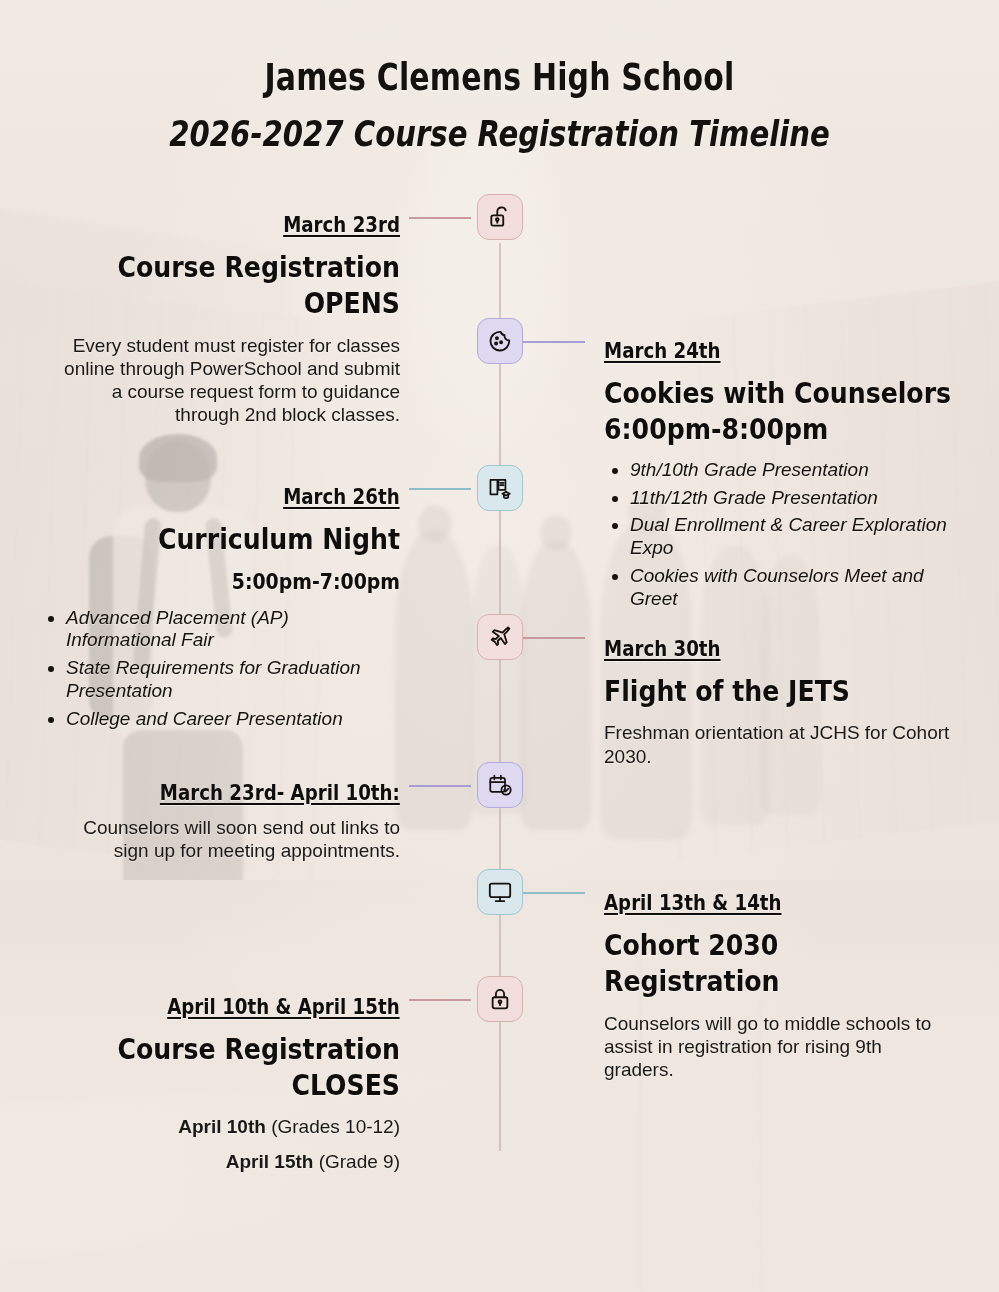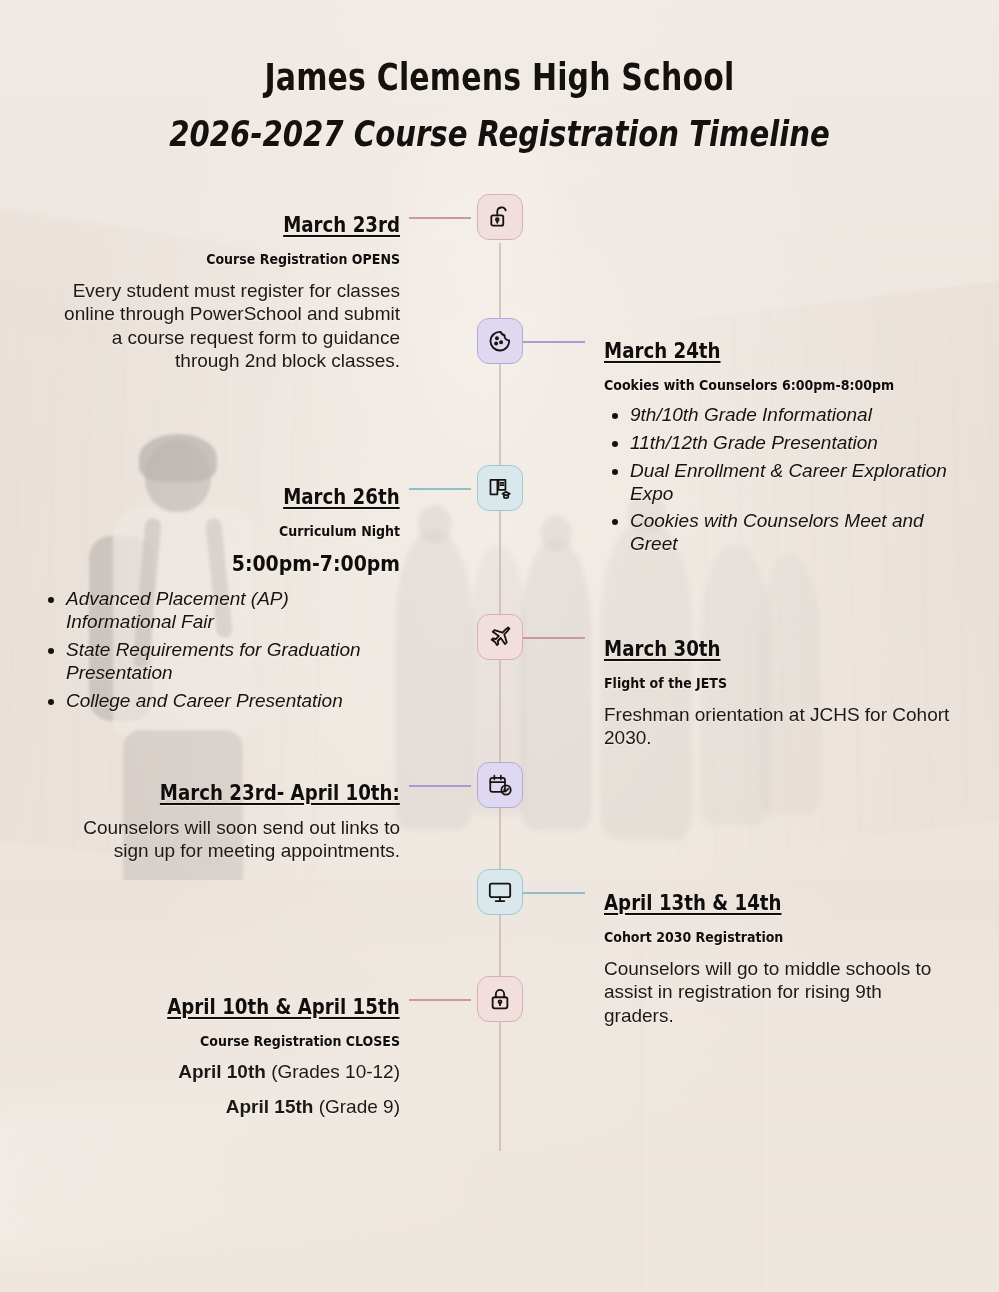--- a/index.html
+++ b/index.html
@@ -147,21 +147,21 @@
     font-family:"DejaVu Sans Condensed","Liberation Sans Narrow","Liberation Sans",sans-serif;
     font-weight:bold;font-size:22px;color:#100e0d;
     text-decoration:underline;text-underline-offset:3px;
     transform:scaleX(.92);display:inline-block;
     text-shadow:0 1px 1px rgba(255,255,255,.5);
   }
   .blk.left .date{transform-origin:100% 50%;}
   .blk.right .date{transform-origin:0% 50%;}
   .headline{
     font-family:"DejaVu Sans Condensed","Liberation Sans Narrow","Liberation Sans",sans-serif;
-    font-weight:bold;font-size:14px;color:#100e0d;margin-top:13px;line-height:1.30;
+    font-weight:bold;font-size:28px;color:#100e0d;margin-top:13px;line-height:1.30;
     text-shadow:0 1px 1px rgba(255,255,255,.5);
   }
   .subline{
     font-family:"DejaVu Sans Condensed","Liberation Sans Narrow","Liberation Sans",sans-serif;
     font-weight:bold;font-size:21px;color:#100e0d;margin-top:11px;line-height:1.30;
     text-shadow:0 1px 1px rgba(255,255,255,.5);
   }
   .body{
     font-size:19px;color:#1b1917;line-height:1.22;margin-top:11px;
     text-shadow:0 1px 1px rgba(255,255,255,.45);
@@ -251,21 +251,21 @@
       <path d="M20.4 11.4a8.6 8.6 0 1 1-7.8-7.8 4.6 4.6 0 0 0 3.6 3.1 4.1 4.1 0 0 0 4.2 4.7z"></path>
       <circle cx="9.2" cy="9.4" r="1"></circle>
       <circle cx="13" cy="13.2" r="1"></circle>
       <circle cx="8.4" cy="14.4" r="1"></circle>
     </svg>
   </div>
   <div class="blk right" style="left:604px;top:324px;width:360px;">
     <div><span class="date">March 24th</span></div>
     <div class="headline">Cookies with Counselors 6:00pm-8:00pm</div>
     <ul class="bul">
-      <li>9th/10th Grade Informational</li>
+      <li>9th/10th Grade Presentation</li>
       <li>11th/12th Grade Presentation</li>
       <li>Dual Enrollment &amp; Career Exploration Expo</li>
       <li>Cookies with Counselors Meet and Greet</li>
     </ul>
   </div>
 
   <div class="connector" style="left:409px;top:488px;width:62px;background:#8fbecb;"></div>
   <div class="badge" style="left:477px;top:465px;background:#d8e8ec;border-color:#9fc7d2;">
     <svg width="26" height="26" viewBox="0 0 24 24" fill="none" stroke="#17120f" stroke-width="1.6" stroke-linecap="round" stroke-linejoin="round">
       <path d="M3.2 4.6h6.4v13.2H3.2z"></path>

